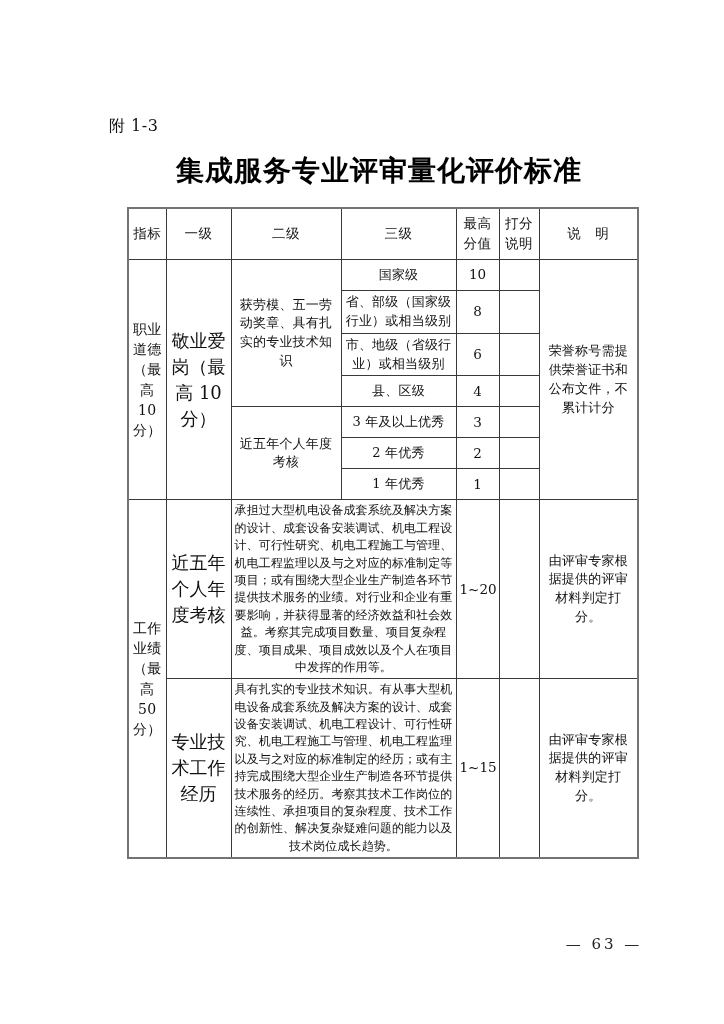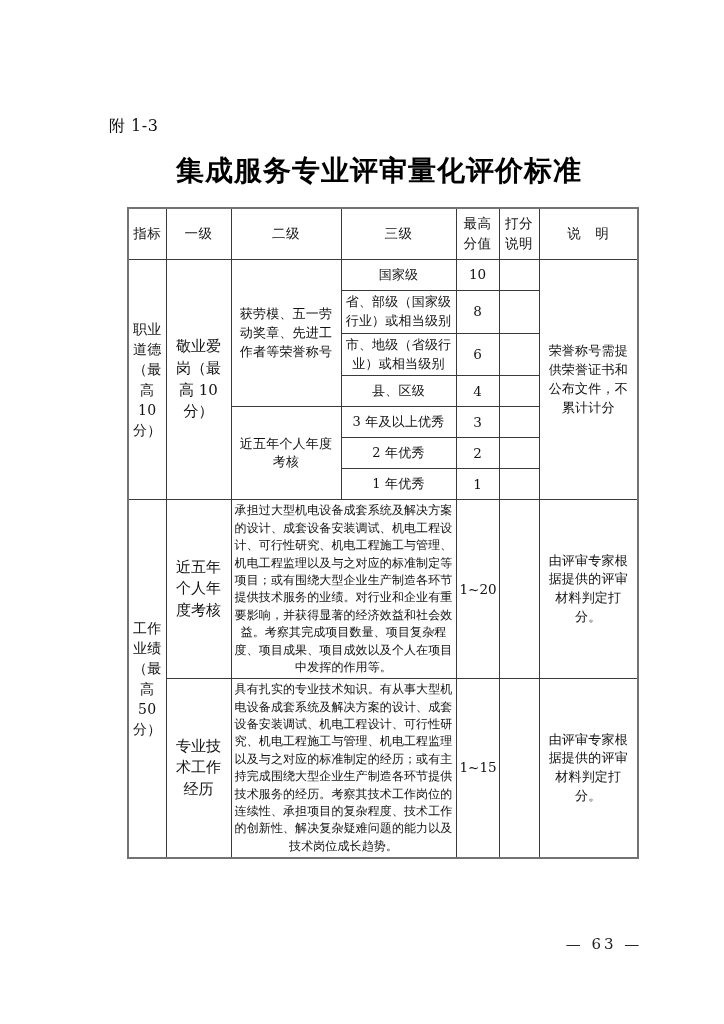--- a/index.html
+++ b/index.html
@@ -91,21 +91,21 @@
   .c-max   { width: 43px; }
   .c-note1 { width: 40px; }
   .c-desc  { width: 99px; }
 
   .vcol {
     font-size: 14px;
     line-height: 1.5;
     letter-spacing: 0.3px;
   }
   .lv1cell {
-    font-size: 15px;
+    font-size: 18px;
     line-height: 1.5;
   }
   .lv2cell {
     font-size: 13px;
     line-height: 1.5;
     letter-spacing: 0.2px;
   }
   .lv3cell {
     font-size: 13px;
     line-height: 1.45;
@@ -179,21 +179,21 @@
           <th>最高分值</th>
           <th>打分说明</th>
           <th>说　明</th>
         </tr>
       </thead>
       <tbody>
 
         <tr class="r-small">
           <td class="vcol" rowspan="7">职业道德（最高 10 分）</td>
           <td class="lv1cell" rowspan="7">敬业爱岗（最高 10 分）</td>
-          <td class="lv2cell" rowspan="4">获劳模、五一劳动奖章、先进工作者等荣誉称号</td>
+          <td class="lv2cell" rowspan="4">获劳模、五一劳动奖章、具有扎实的专业技术知识</td>
           <td class="lv3cell">国家级</td>
           <td class="scorecell">10</td>
           <td class="blankcell"></td>
           <td class="desccell" rowspan="7">荣誉称号需提供荣誉证书和公布文件，不累计计分</td>
         </tr>
 
         <tr>
           <td class="lv3cell">省、部级（国家级行业）或相当级别</td>
           <td class="scorecell">8</td>
           <td class="blankcell"></td>

